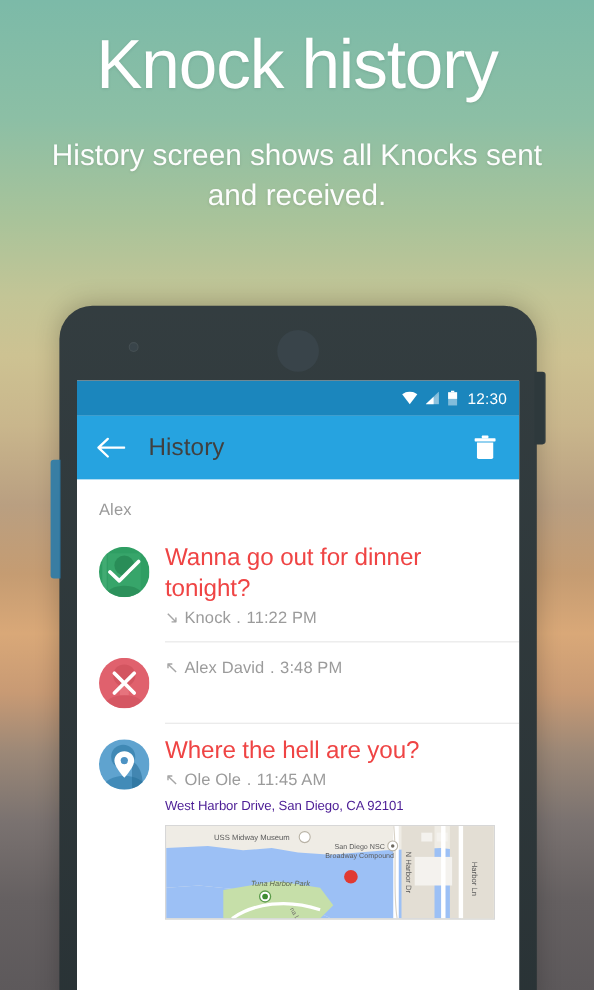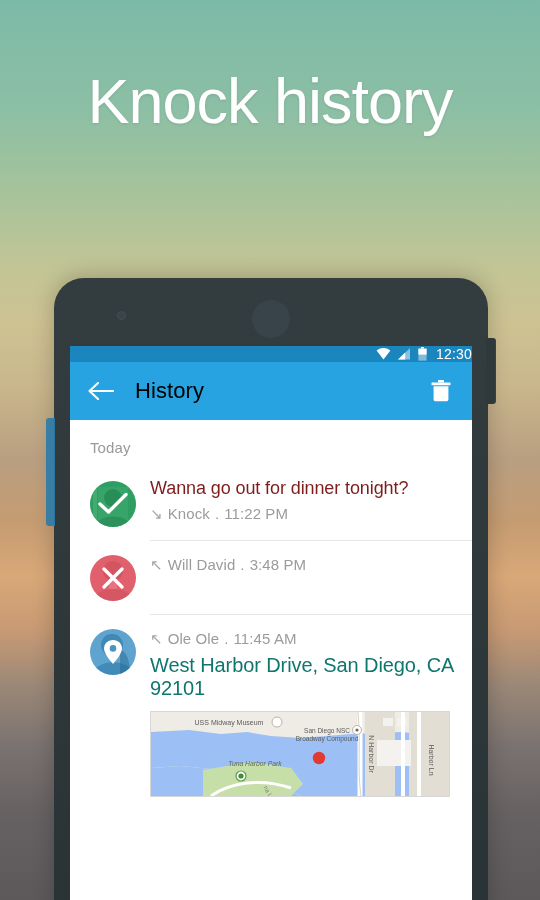--- a/index.html
+++ b/index.html
@@ -30,21 +30,20 @@
         #656061 91%,
         #5d595b 100%);
     filter:blur(0px);
   }
 
   
   #hero {
     position:absolute; top:0; left:0; right:0;
     text-align:center; color:#fff;
     text-shadow:0 1px 3px rgba(0,0,0,.10);
-    margin-top:42px;
   }
   #hero-title {
     font-size:63px; font-weight:400; letter-spacing:-1px;
     line-height:1; margin-top:28px;
   }
   #hero-sub {
     font-size:27px; font-weight:300; line-height:1.35;
     margin-top:32px; padding:0 40px;
     color:#fdfdfd;
   }
@@ -89,36 +88,36 @@
 
   
   #screen {
     position:absolute; left:16px; top:68px;
     width:402px; height:572px;
     background:#ffffff; overflow:hidden;
   }
 
   
   #status-bar {
-    height:16px; background:#1b86bd;
+    height:32px; background:#1b86bd;
     display:flex; align-items:center; justify-content:flex-end;
-    padding-right:0; gap:7px;
+    padding-right:11px; gap:7px;
     color:#fff;
   }
   #status-bar .ic { display:flex; align-items:center; }
   #clock { font-size:14px; font-weight:500; letter-spacing:.2px; margin-left:2px; }
 
   
   #app-bar {
     height:58px; background:#26a3e0;
     display:flex; align-items:center;
     padding:0 16px;
   }
   #back-btn { width:30px; height:30px; display:flex; align-items:center; justify-content:center; cursor:pointer; }
-  #app-title { font-size:22px; color:#000000; font-weight:500; margin-left:19px; flex:1; letter-spacing:.1px; }
+  #app-title { font-size:22px; color:#404040; font-weight:500; margin-left:19px; flex:1; letter-spacing:.1px; }
   #delete-btn { width:30px; height:30px; display:flex; align-items:center; justify-content:center; cursor:pointer; }
 
   
   #list { background:#fff; height:calc(100% - 84px); overflow:hidden; }
   .section-header {
     font-size:15px; color:#9a9a9a; padding:19px 0 10px 20px;
     letter-spacing:.1px;
   }
   .row {
     display:flex; padding:11px 14px 13px 20px;
@@ -136,44 +135,45 @@
   }
   .avatar .photo {
     position:absolute; inset:0;
   }
   .avatar .glyph {
     position:absolute; inset:0;
     display:flex; align-items:center; justify-content:center;
   }
   .row-body { margin-left:14px; flex:1; min-width:0; }
   .row-title {
-    font-size:18px; color:#7f1d1d; line-height:1.25; letter-spacing:-.1px;
+    font-size:22px; color:#ef4444; line-height:1.25; letter-spacing:-.1px;
   }
   .row-meta {
     font-size:15px; color:#9b9b9b; margin-top:5px;
     display:flex; align-items:center; gap:5px; letter-spacing:.1px;
   }
   .dir-arrow { font-size:15px; color:#a6a6a6; line-height:1; }
   .row-link {
-    font-size:20px; color:#0f766e; margin-top:7px; cursor:pointer;
+    font-size:12px; color:#4c1d95; margin-top:7px; cursor:pointer;
     letter-spacing:-.1px;
   }
   .row-map {
     margin-top:11px; width:300px; height:86px;
     border:1px solid #d7d7d7; overflow:hidden; cursor:pointer;
     background:#e8e4dc;
   }
 </style>
 </head>
 <body>
 
 <div id="bg"></div>
 
 <div id="hero">
   <div id="hero-title">Knock history</div>
+  <div id="hero-sub">History screen shows all Knocks sent and received.</div>
 </div>
 
 <div id="phone">
   <div id="phone-inner-shade"></div>
   <div id="speaker"></div>
   <div id="camera"></div>
   <div id="btn-power"></div>
   <div id="btn-volume"></div>
 
   <div id="screen">
@@ -212,21 +212,21 @@
         <svg width="22" height="24" viewBox="0 0 22 24">
           <rect x="1.5" y="3.4" width="19" height="2.9" rx="0.6" fill="#ffffff"></rect>
           <rect x="8" y="1" width="6" height="2.6" rx="0.6" fill="#ffffff"></rect>
           <path d="M3.6 7.2 h14.8 v13.4 a1.6 1.6 0 0 1 -1.6 1.6 h-11.6 a1.6 1.6 0 0 1 -1.6 -1.6 Z" fill="#ffffff"></path>
         </svg>
       </div>
     </div>
 
     <div id="list">
 
-      <div class="section-header">Today</div>
+      <div class="section-header">Alex</div>
 
       <div class="row">
         <div class="avatar">
           <svg class="photo" viewBox="0 0 46 46">
             <rect width="46" height="46" fill="#2f9e63"></rect>
             <rect x="8" y="6" width="30" height="40" fill="#3aa86e" opacity=".7"></rect>
             <circle cx="23" cy="17" r="9" fill="#1f7a49" opacity=".55"></circle>
             <path d="M5 46 C7 32 39 32 41 46 Z" fill="#1f7a49" opacity=".45"></path>
             <rect x="3" y="4" width="4" height="38" fill="#64c290" opacity=".35"></rect>
           </svg>
@@ -257,21 +257,21 @@
           </svg>
           <div class="glyph">
             <svg width="26" height="26" viewBox="0 0 26 26">
               <path d="M4 4 L22 22 M22 4 L4 22" stroke="#ffffff" stroke-width="3.4" stroke-linecap="round"></path>
             </svg>
           </div>
         </div>
         <div class="row-body">
           <div class="row-meta">
             <span class="dir-arrow">↖</span>
-            <span>Will David</span>
+            <span>Alex David</span>
             <span>.</span>
             <span>3:48 PM</span>
           </div>
         </div>
       </div>
 
       <div class="row">
         <div class="avatar">
           <svg class="photo" viewBox="0 0 46 46">
             <rect width="46" height="46" fill="#5fa3cf"></rect>
@@ -280,20 +280,21 @@
             <path d="M30 20 C38 24 40 34 40 46 L30 46 Z" fill="#1f638c" opacity=".45"></path>
           </svg>
           <div class="glyph">
             <svg width="22" height="28" viewBox="0 0 22 28">
               <path d="M11 2 C5.8 2 2 6 2 10.6 C2 16.4 11 26 11 26 C11 26 20 16.4 20 10.6 C20 6 16.2 2 11 2 Z" fill="#ffffff"></path>
               <circle cx="11" cy="10.4" r="3.3" fill="#4c93c4"></circle>
             </svg>
           </div>
         </div>
         <div class="row-body">
+          <div class="row-title">Where the hell are you?</div>
           <div class="row-meta">
             <span class="dir-arrow">↖</span>
             <span>Ole Ole</span>
             <span>.</span>
             <span>11:45 AM</span>
           </div>
           <div class="row-link">West Harbor Drive, San Diego, CA 92101</div>
 
           <div class="row-map">
             <svg width="298" height="84" viewBox="0 0 298 84">

